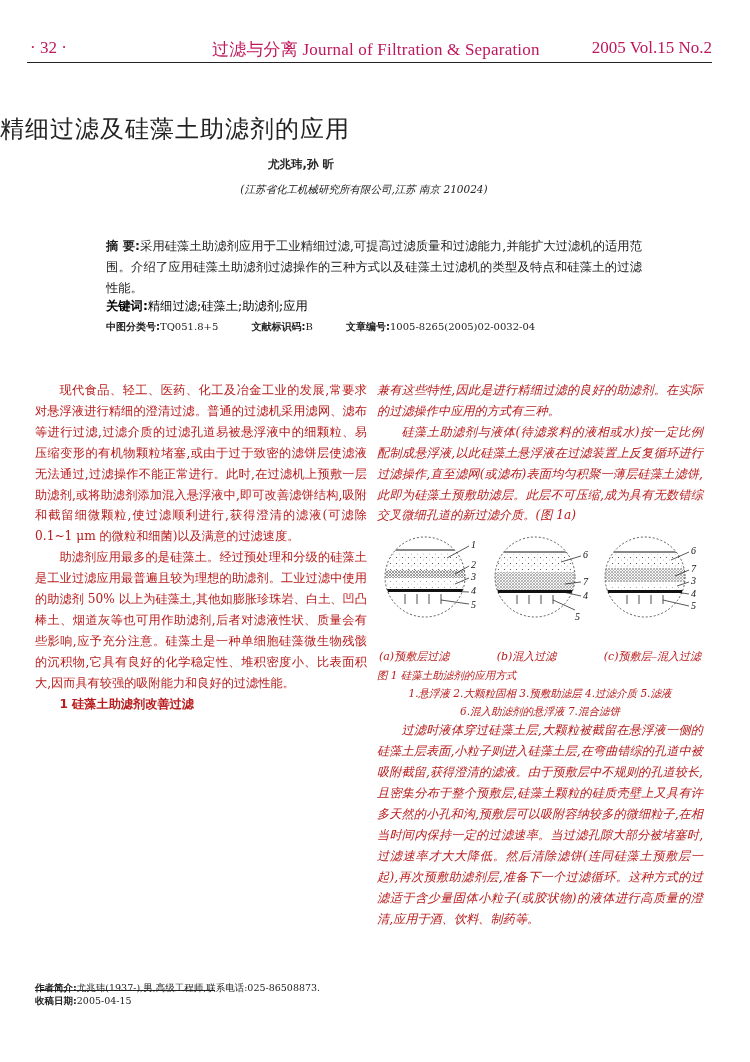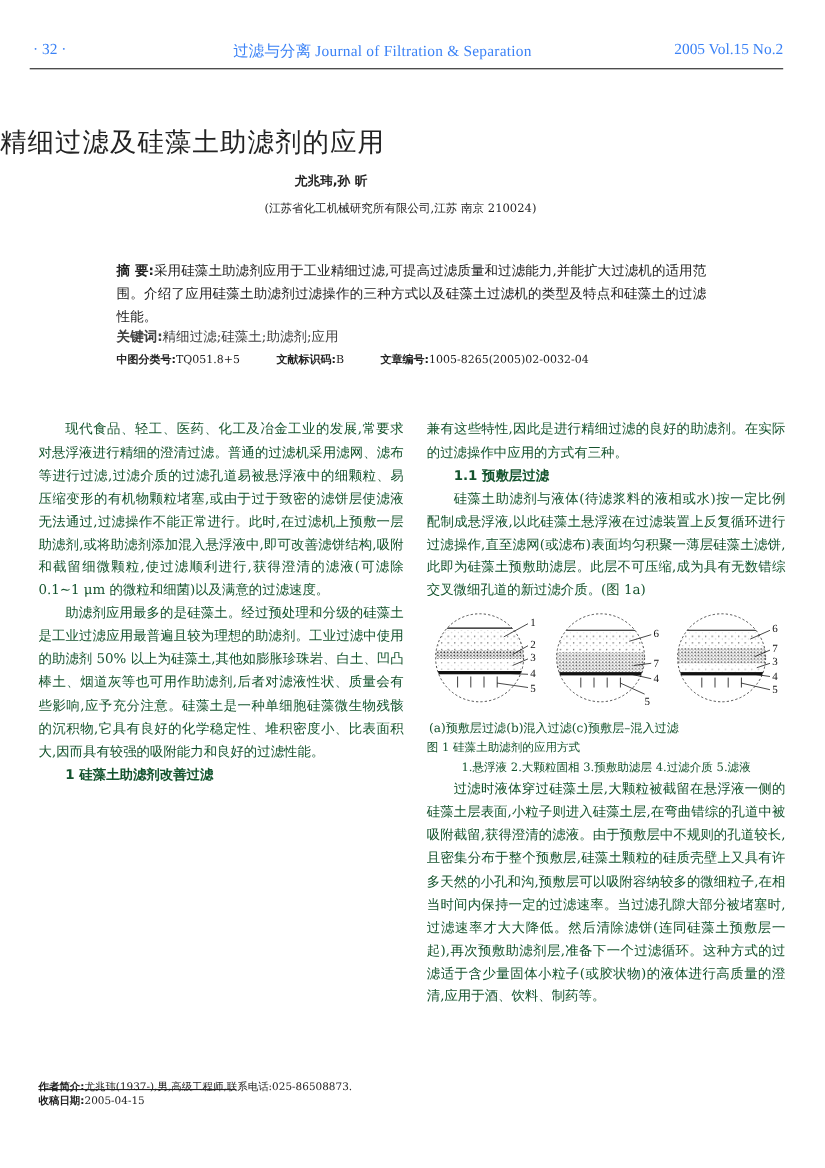--- a/index.html
+++ b/index.html
@@ -1,43 +1,43 @@
 <!DOCTYPE html>
 <html><head>
 <meta charset="utf-8">
 <style>
   html, body { margin: 0; padding: 0; background: #ffffff; }
   body { width: 750px; height: 1062px; position: relative; overflow: hidden;
          font-family: "DejaVu Serif", "Liberation Serif", serif; color: #1a1a1a; }
-  .hdr { position: absolute; top: 38px; font-family: "Liberation Serif", serif; font-size: 14px; color: #3b82f6; }
+  .hdr { position: absolute; top: 38px; font-family: "Liberation Serif", serif; font-size: 17px; color: #be185d; }
   .hdr-left { left: 30px; }
   .hdr-mid { left: 212px; letter-spacing: 0.2px; }
   .hdr-right { right: 38px; }
   .hdr-rule { position: absolute; top: 62px; left: 27px; width: 685px; height: 1px; background: #222; }
   .title { position: absolute; top: 113px; left: 0; width: 750px; 
            font-family: "DejaVu Serif", serif; font-size: 24px; color: #222; letter-spacing: 1px; }
   .authors { position: absolute; top: 157px; left: 0; width: 602px; text-align: center;
              font-family: "DejaVu Sans", sans-serif; font-weight: bold; font-size: 11.5px; color: #222; }
   .affil { position: absolute; top: 183px; left: 0; width: 728px; text-align: center;
-           font-size: 10.5px; color: #222; }
+           font-size: 10.5px; color: #222; font-style: italic; }
   .abstract { position: absolute; top: 236px; left: 106px; width: 536px; font-size: 12.3px; line-height: 21px; color: #222; text-align: justify; }
   .abstract .lbl { font-family: "DejaVu Sans", sans-serif; font-weight: bold; }
-  .kw { position: absolute; top: 298px; left: 106px; font-size: 12.3px; color: #404040; }
+  .kw { position: absolute; top: 298px; left: 106px; font-size: 12.3px; color: #000000; }
   .kw .lbl { font-family: "DejaVu Sans", sans-serif; font-weight: bold; }
   .cls { position: absolute; top: 320px; left: 106px; font-size: 10px; color: #222; white-space: nowrap; }
   .cls .lbl { font-family: "DejaVu Sans", sans-serif; font-weight: bold; }
   .cls span.gap { display: inline-block; width: 30px; }
-  .col { position: absolute; top: 380px; width: 332px; font-size: 12.2px; line-height: 20.9px; color: #14532d; text-align: justify; }
+  .col { position: absolute; top: 380px; width: 332px; font-size: 12.2px; line-height: 20.9px; color: #b91c1c; text-align: justify; }
   .col-left { left: 35px; }
-  .col-right { left: 388px; width: 326px; }
+  .col-right { left: 377px; width: 326px; font-style: italic; }
   .col p { margin: 0; text-indent: 2em; }
   .col p.noindent { text-indent: 0; }
   .col h3 { margin: 0; font-family: "DejaVu Sans", sans-serif; font-weight: bold; font-size: 12.2px; padding-left: 2em; line-height: 20.9px; }
   .figure { position: relative; height: 100px; margin: 6px 0 0 0; }
-  .fig-sub { display: flex; justify-content: flex-start; font-size: 11px; line-height: 18px; padding: 0 2px; }
+  .fig-sub { display: flex; justify-content: space-between; font-size: 11px; line-height: 18px; padding: 0 2px; margin-top: 16px; }
   .fig-caption { text-align: left; font-size: 10.5px; line-height: 18px; }
   .fig-legend { text-align: center; font-size: 10.5px; line-height: 18px; }
   .foot-rule { position: absolute; top: 990px; left: 35px; width: 180px; height: 1px; background: #222; }
   .foot { position: absolute; left: 35px; font-size: 9.5px; color: #222; }
   .foot .lbl { font-family: "DejaVu Sans", sans-serif; font-weight: bold; }
   .foot1 { top: 995px; }
   .foot2 { top: 982px; }
   svg text { font-family: "Liberation Serif", serif; font-size: 10px; fill: #111; }
 </style>
 </head>
@@ -69,21 +69,20 @@
 </div>
 
 <div class="col col-left">
   <p>现代食品、轻工、医药、化工及冶金工业的发展,常要求对悬浮液进行精细的澄清过滤。普通的过滤机采用滤网、滤布等进行过滤,过滤介质的过滤孔道易被悬浮液中的细颗粒、易压缩变形的有机物颗粒堵塞,或由于过于致密的滤饼层使滤液无法通过,过滤操作不能正常进行。此时,在过滤机上预敷一层助滤剂,或将助滤剂添加混入悬浮液中,即可改善滤饼结构,吸附和截留细微颗粒,使过滤顺利进行,获得澄清的滤液(可滤除 0.1~1 μm 的微粒和细菌)以及满意的过滤速度。</p>
   <p>助滤剂应用最多的是硅藻土。经过预处理和分级的硅藻土是工业过滤应用最普遍且较为理想的助滤剂。工业过滤中使用的助滤剂 50% 以上为硅藻土,其他如膨胀珍珠岩、白土、凹凸棒土、烟道灰等也可用作助滤剂,后者对滤液性状、质量会有些影响,应予充分注意。硅藻土是一种单细胞硅藻微生物残骸的沉积物,它具有良好的化学稳定性、堆积密度小、比表面积大,因而具有较强的吸附能力和良好的过滤性能。</p>
   <h3>1  硅藻土助滤剂改善过滤</h3>
 </div>
 
 <div class="col col-right">
   <p class="noindent">兼有这些特性,因此是进行精细过滤的良好的助滤剂。在实际的过滤操作中应用的方式有三种。</p>
-  <h3>1.1  预敷层过滤</h3>
   <p>硅藻土助滤剂与液体(待滤浆料的液相或水)按一定比例配制成悬浮液,以此硅藻土悬浮液在过滤装置上反复循环进行过滤操作,直至滤网(或滤布)表面均匀积聚一薄层硅藻土滤饼,此即为硅藻土预敷助滤层。此层不可压缩,成为具有无数错综交叉微细孔道的新过滤介质。(图 1a)</p>
 
   <div class="figure">
     <svg width="326" height="100" viewBox="0 0 326 100">
       <defs>
         <pattern id="dots" width="6" height="6" patternUnits="userSpaceOnUse">
           <circle cx="1.5" cy="1.5" r="0.6" fill="#444"></circle>
           <circle cx="4.5" cy="4" r="0.4" fill="#666"></circle>
         </pattern>
         <pattern id="dense" width="3" height="3" patternUnits="userSpaceOnUse">
@@ -186,20 +185,21 @@
       </g>
     </svg>
   </div>
   <div class="fig-sub">
     <span>(a)预敷层过滤</span>
     <span>(b)混入过滤</span>
     <span>(c)预敷层–混入过滤</span>
   </div>
   <div class="fig-caption">图 1  硅藻土助滤剂的应用方式</div>
   <div class="fig-legend">1.悬浮液  2.大颗粒固相  3.预敷助滤层  4.过滤介质  5.滤液</div>
+  <div class="fig-legend">6.混入助滤剂的悬浮液  7.混合滤饼</div>
 
   <p>过滤时液体穿过硅藻土层,大颗粒被截留在悬浮液一侧的硅藻土层表面,小粒子则进入硅藻土层,在弯曲错综的孔道中被吸附截留,获得澄清的滤液。由于预敷层中不规则的孔道较长,且密集分布于整个预敷层,硅藻土颗粒的硅质壳壁上又具有许多天然的小孔和沟,预敷层可以吸附容纳较多的微细粒子,在相当时间内保持一定的过滤速率。当过滤孔隙大部分被堵塞时,过滤速率才大大降低。然后清除滤饼(连同硅藻土预敷层一起),再次预敷助滤剂层,准备下一个过滤循环。这种方式的过滤适于含少量固体小粒子(或胶状物)的液体进行高质量的澄清,应用于酒、饮料、制药等。</p>
 </div>
 
 <div class="foot-rule"></div>
 <div class="foot foot1">
   <span class="lbl">收稿日期:</span><span>2005-04-15</span>
 </div>
 <div class="foot foot2">
   <span class="lbl">作者简介:</span><span>尤兆玮(1937-),男,高级工程师,联系电话:025-86508873.</span>

